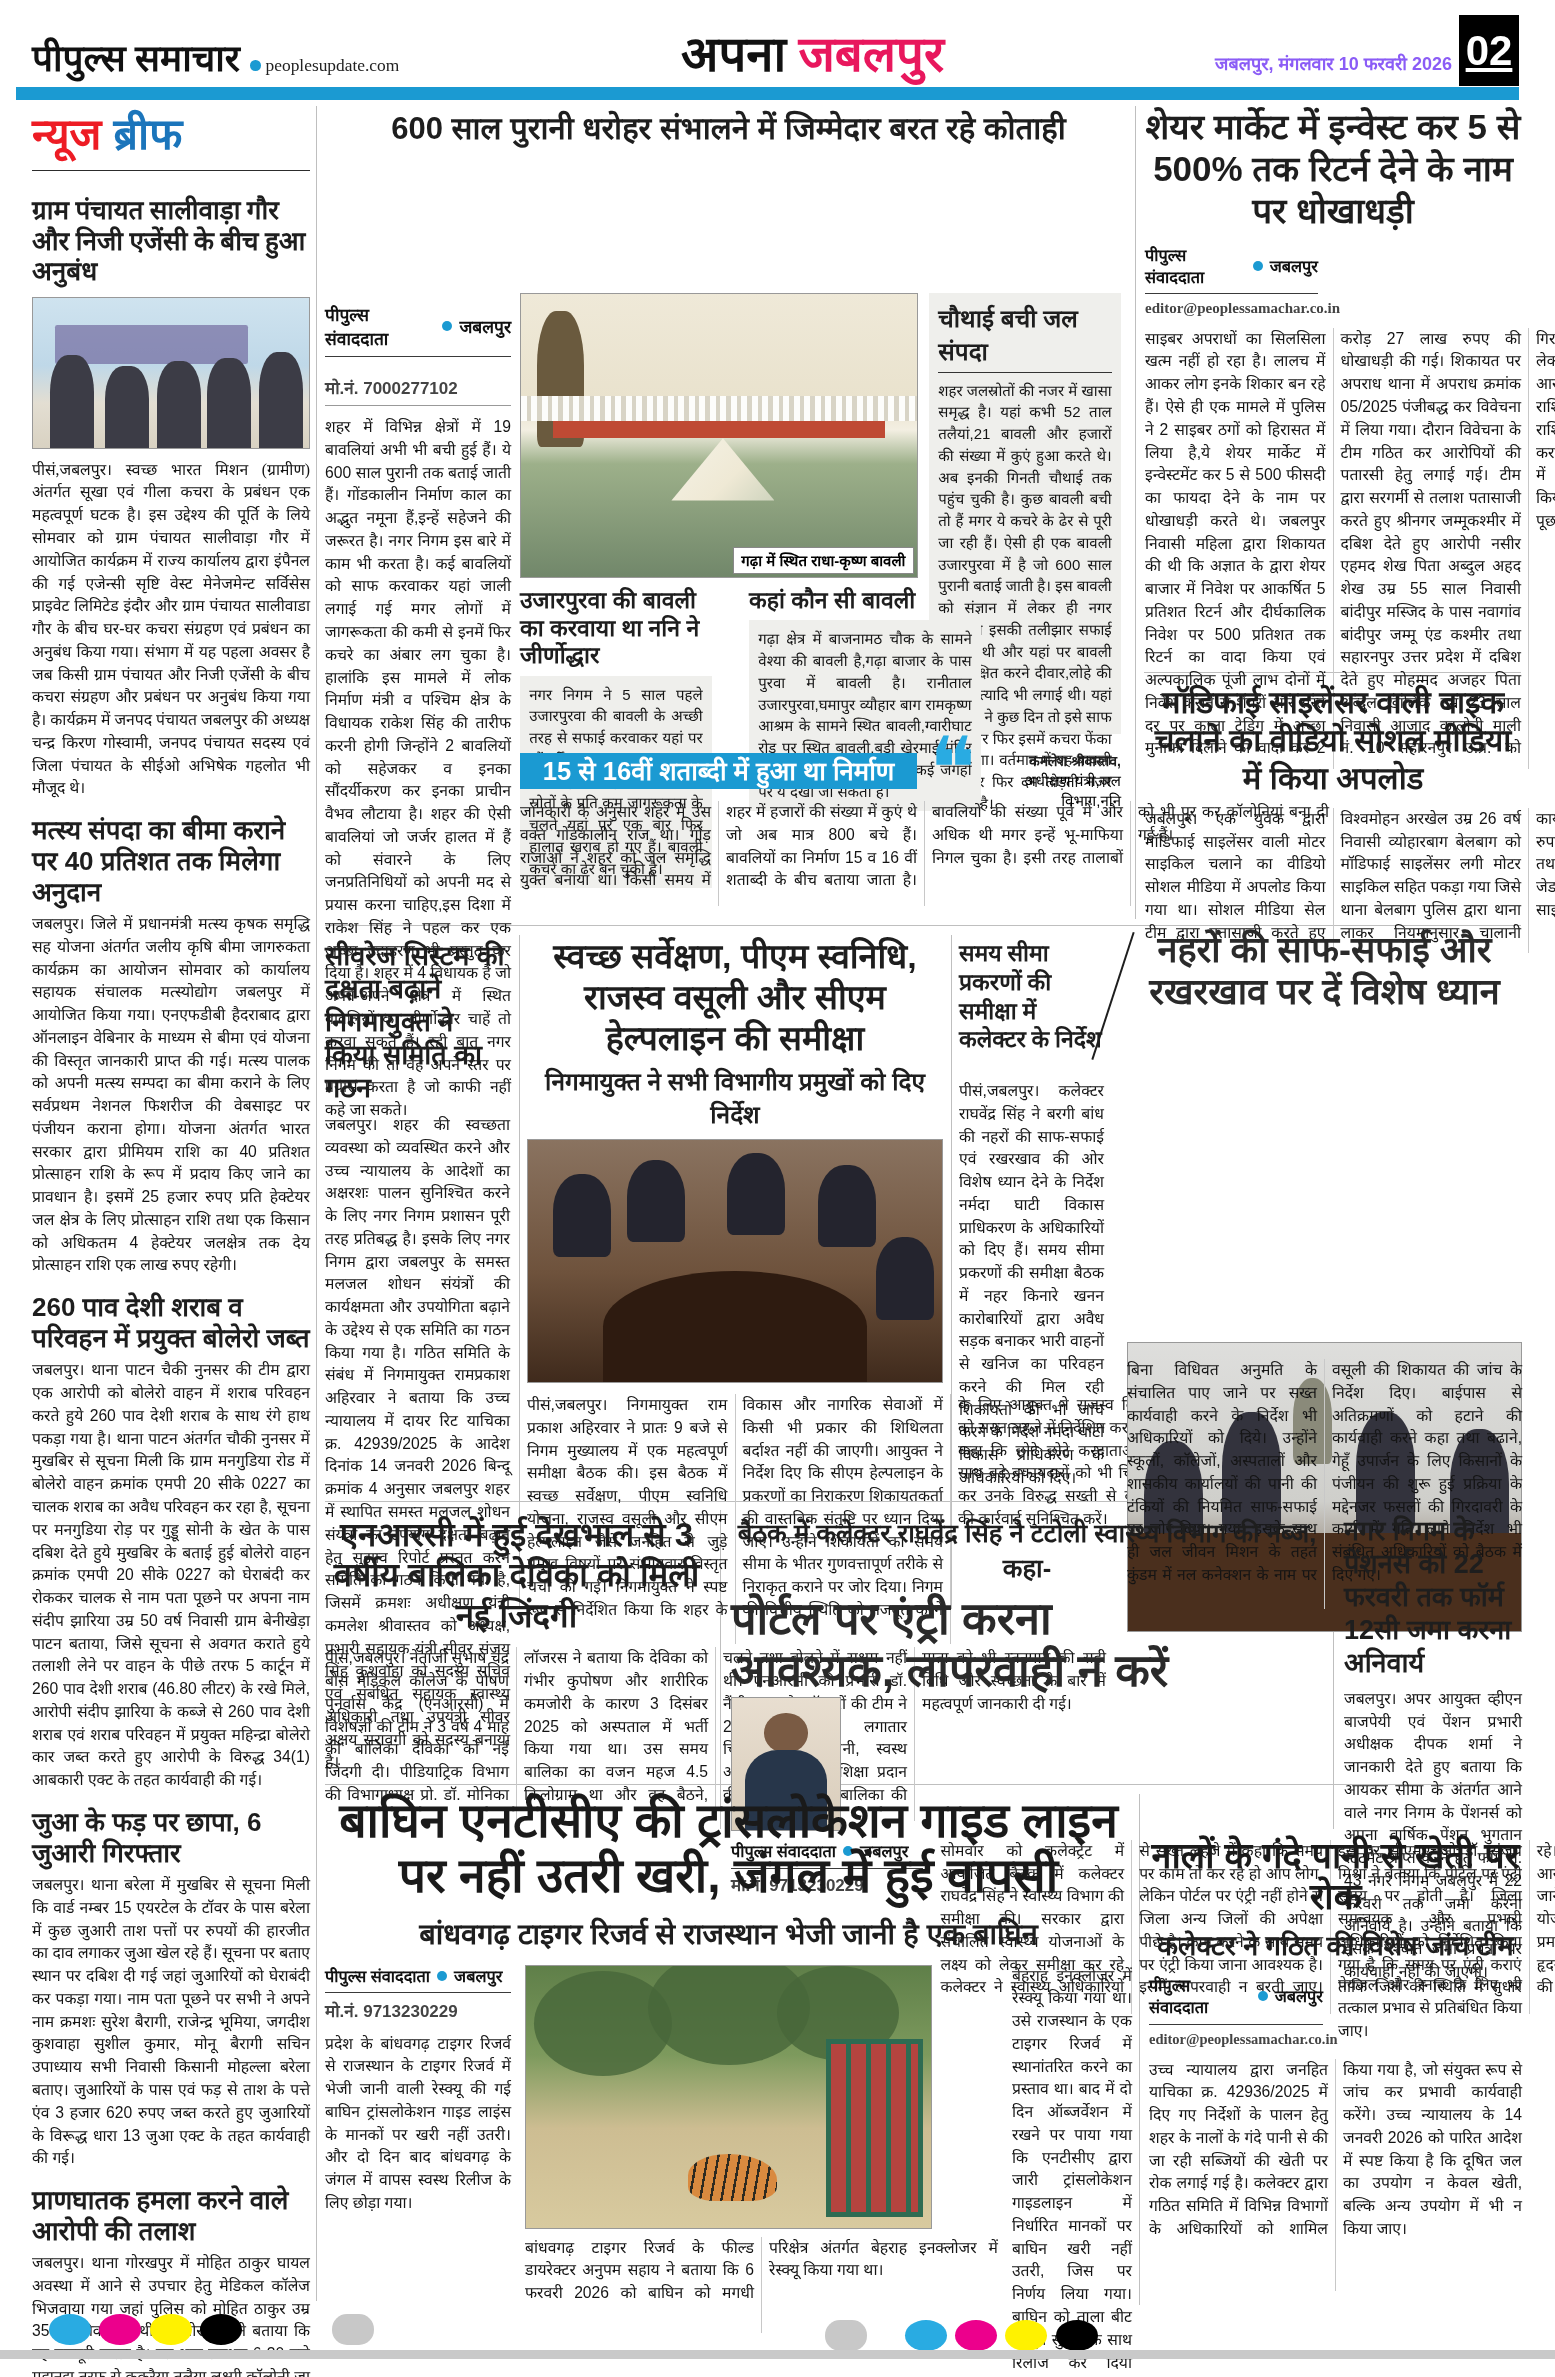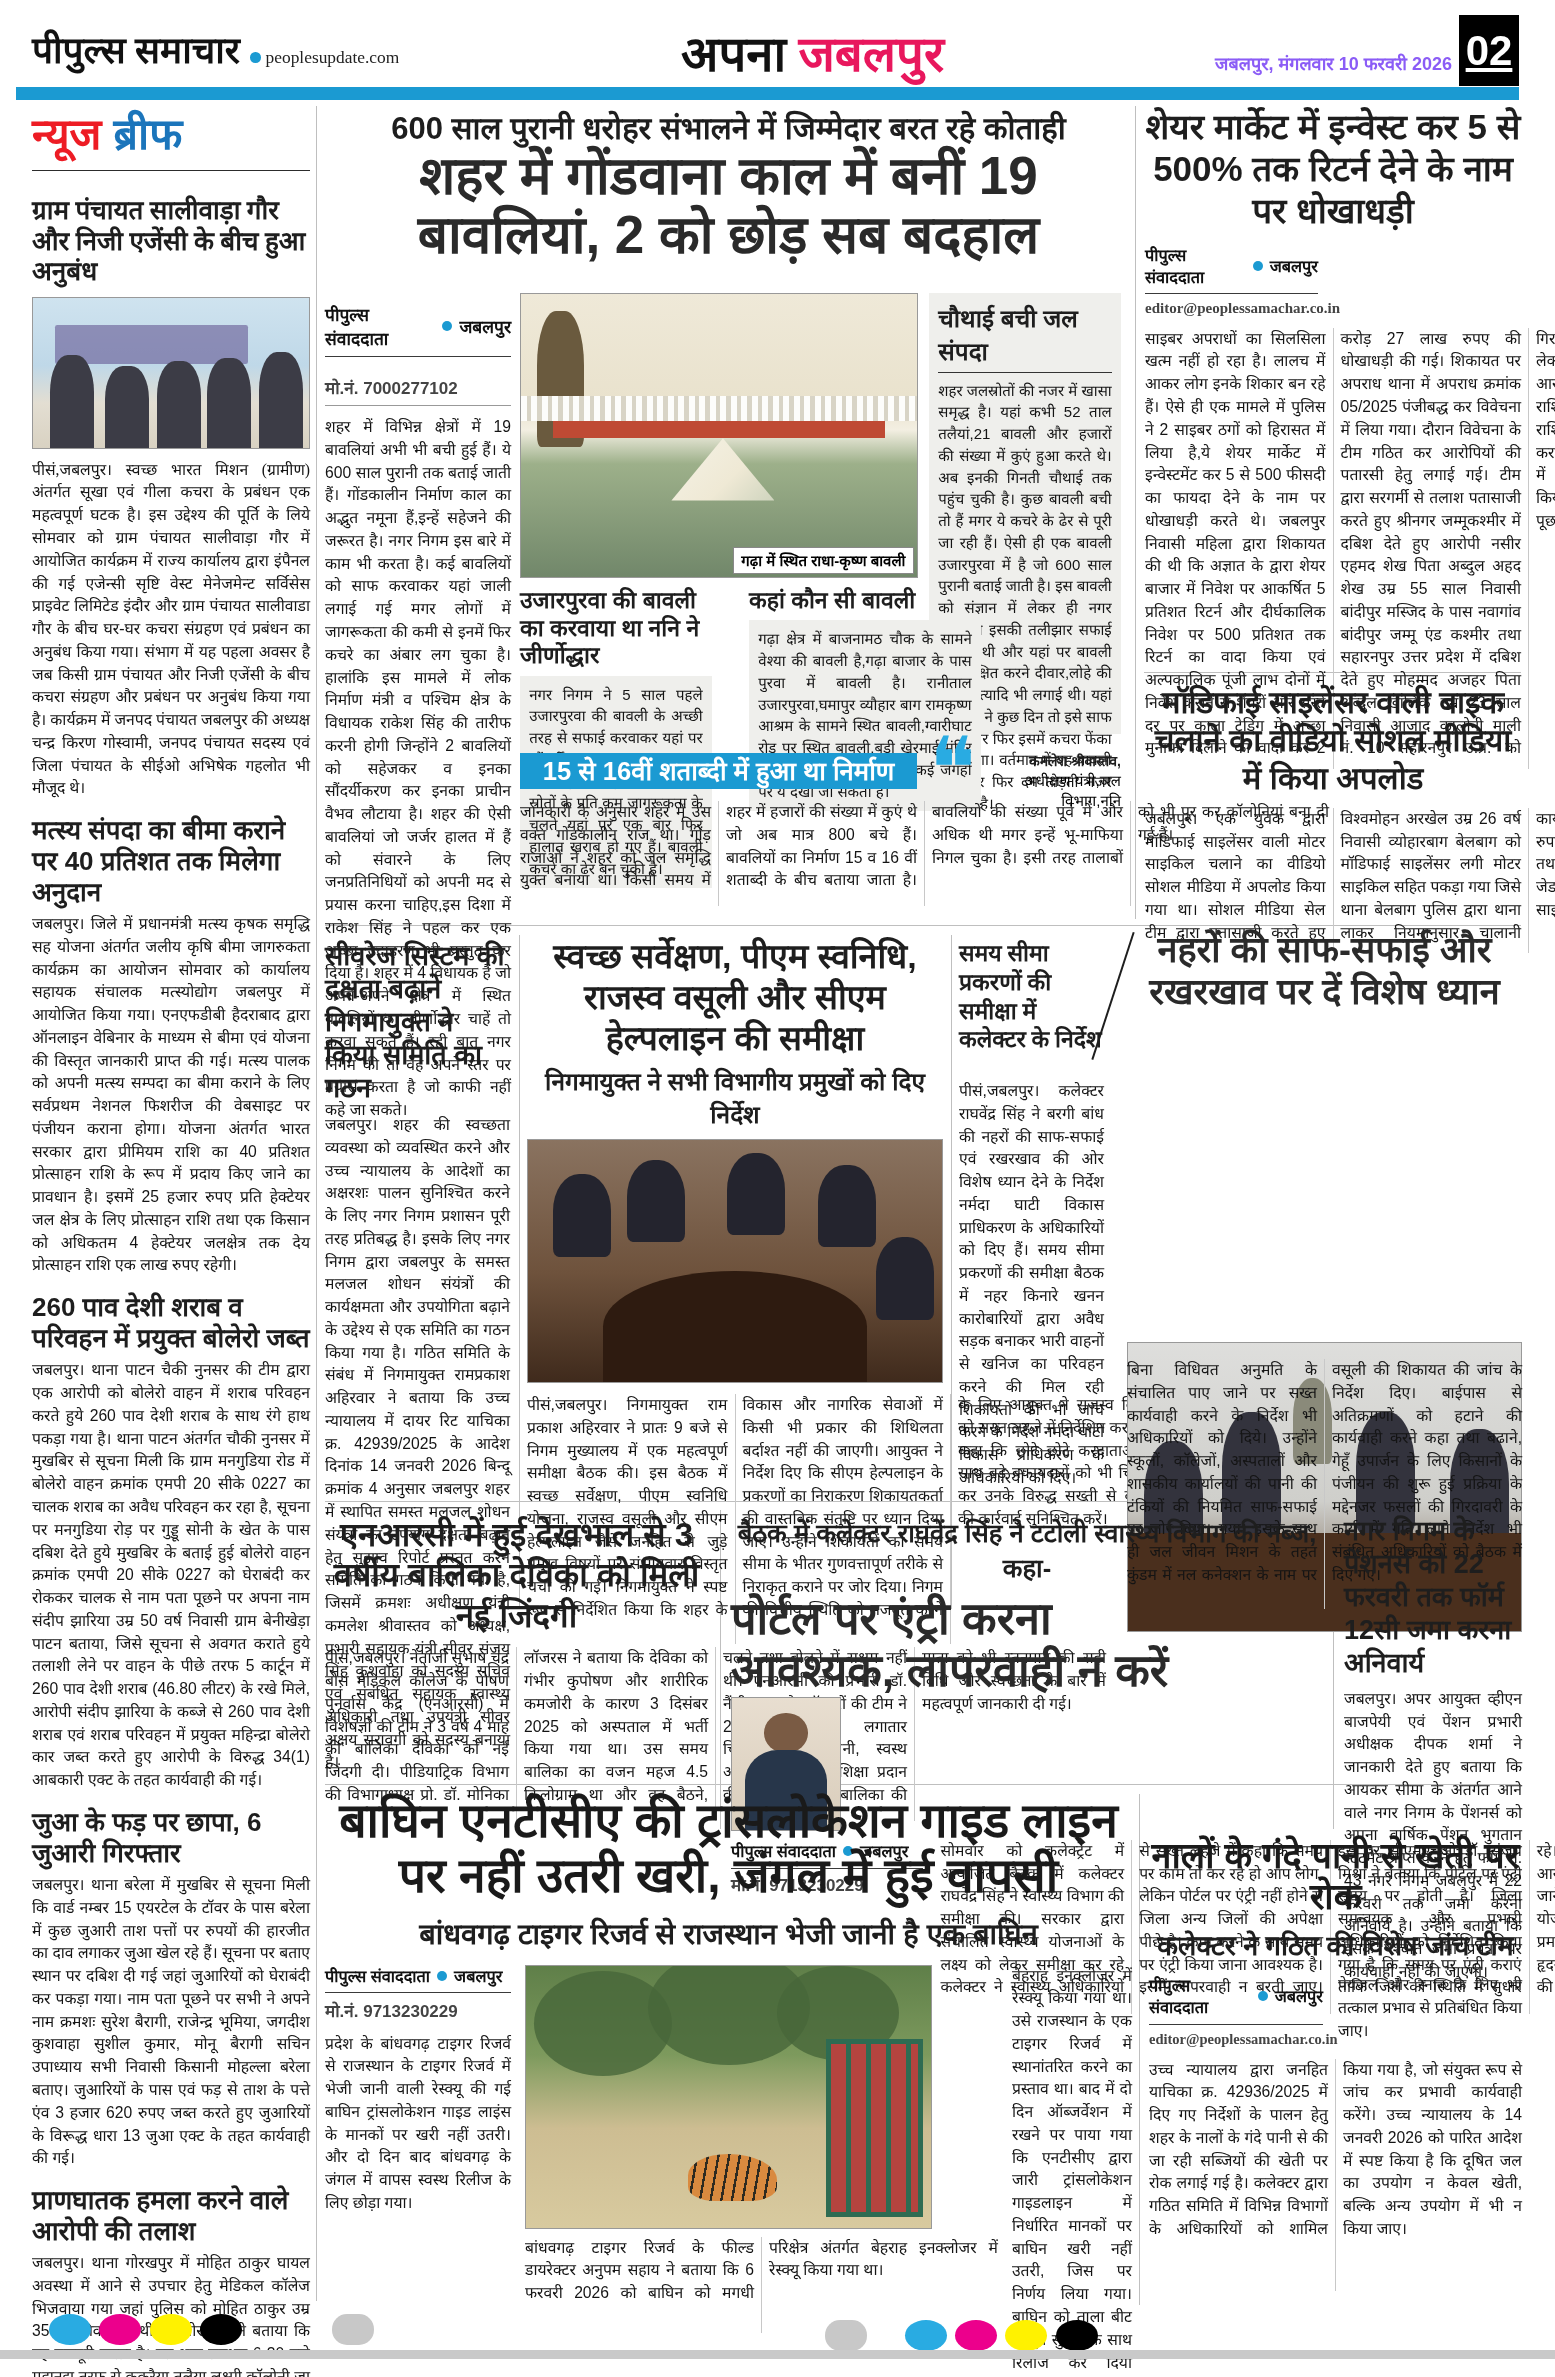--- a/index.html
+++ b/index.html
@@ -51,21 +51,21 @@
   .quote-mark { color:#29abe2; font-size:87px; line-height:.55; font-family:"DejaVu Serif", serif; }
   .slash { position:absolute; width:2.3px; background:#1e1e1e; transform:rotate(18deg); }
 </style>
 </head>
 <body>
 
 <div class="page">
 
   <div class="abs" style="left:32px; top:23px; width:372px;">
     <div style="display:flex; align-items:flex-end; gap:10.5px;">
-      <div style="font-size:37px; font-weight:bold; color:#111; font-family:'Liberation Serif',serif;">पीपुल्स समाचार</div>
+      <div style="font-size:37px; font-weight:bold; color:#111; font-family:'Liberation Serif',serif;margin-top:8px;">पीपुल्स समाचार</div>
       <div style="display:flex; align-items:center; gap:4.6px; padding-bottom:5.8px;">
         <span style="width:10.5px;height:10.5px;border-radius:50%;background:#1b9ad2;display:inline-block;"></span>
         <span style="font-size:17.4px; font-family:'Liberation Serif',serif; color:#222;">peoplesupdate.com</span>
       </div>
     </div>
   </div>
 
   <div class="abs" style="left:650px; top:18.6px; width:325px; text-align:center; font-size:49px; font-weight:bold; font-family:'Liberation Serif',serif;">
     <span style="color:#111;">अपना</span>
     <span style="color:#e8175d;">जबलपुर</span>
@@ -124,21 +124,20 @@
     </div>
 
     <div style="margin-top:15px;">
       <div class="hl" style="font-size:26px; line-height:1.18; margin-bottom:5.8px;">प्राणघातक हमला करने वाले आरोपी की तलाश</div>
       <div class="body-txt">जबलपुर। थाना गोरखपुर में मोहित ठाकुर घायल अवस्था में आने से उपचार हेतु मेडिकल कॉलेज भिजवाया गया जहां पुलिस को मोहित ठाकुर उम्र 35 वर्ष निवासी हाथीताल गोरखपुर ने बताया कि वह मजदूरी करता है। गत शाम लगभग 6-30 बजे महानद्दा तरफ से ककरैया तलैया लक्ष्मी कॉलोनी जा रहा था पप्पू यादव के घर के पास शुभम यादव मिला जो उसे देखकर गाली गलौज कर पास में बुलाया, उसने गालियां देने से मना किया तो जान से मारने की धमकी देते हुए जान से मारने की नीयत से चाकू से सीना पर हमला किया उसने हाथ से रोका जिससे हाथ में चोट आई शुभम यादव ने उसे गिराकर चाकू से हमलाकर दोनों पैर, पीठ में चोट पहुंचा दी तथा जान से मारने की धमकी देते हुए भाग गया। रिपोर्ट पर 296(बी), 109(1), 3(5) बीएनएस का अपराध पंजीबद्ध कर विवेचना में लिया गया।</div>
     </div>
 
   </div>
 
   <div class="abs center hl" style="left:325px; top:106px; width:807px; font-size:31px;">600 साल पुरानी धरोहर संभालने में जिम्मेदार बरत रहे कोताही</div>
-  <div class="abs center hl" style="left:325px; top:146px; width:807px; font-size:53px; line-height:1.12; color:#2a2a2a;">शहर में गोंडवाना काल में बनीं 19 बावलियां, 2 को छोड़ सब बदहाल</div>
 
   <div class="abs" style="left:325px; top:302px; width:186px;">
     <div class="byline byline-rule">
       <span>पीपुल्स संवाददाता</span>
       <span class="dot"></span>
       <span>जबलपुर</span>
     </div>
     <div class="contact" style="margin-top:19px; border-bottom:0.6px solid #999; padding-bottom:5.8px;">मो.नं. 7000277102</div>
     <div class="body-txt" style="margin-top:10.5px;">शहर में विभिन्न क्षेत्रों में 19 बावलियां अभी भी बची हुई हैं। ये 600 साल पुरानी तक बताई जाती हैं। गोंडकालीन निर्माण काल का अद्भुत नमूना हैं,इन्हें सहेजने की जरूरत है। नगर निगम इस बारे में काम भी करता है। कई बावलियों को साफ करवाकर यहां जाली लगाई गई मगर लोगों में जागरूकता की कमी से इनमें फिर कचरे का अंबार लग चुका है। हालांकि इस मामले में लोक निर्माण मंत्री व पश्चिम क्षेत्र के विधायक राकेश सिंह की तारीफ करनी होगी जिन्होंने 2 बावलियों को सहेजकर व इनका सौंदर्यीकरण कर इनका प्राचीन वैभव लौटाया है। शहर की ऐसी बावलियां जो जर्जर हालत में हैं को संवारने के लिए जनप्रतिनिधियों को अपनी मद से प्रयास करना चाहिए,इस दिशा में राकेश सिंह ने पहल कर एक अच्छा उदाहरण भी प्रस्तुत कर दिया है। शहर में 4 विधायक हैं जो अपने-अपने क्षेत्र में स्थित बावलियों का जीर्णोद्धार चाहें तो करवा सकते हैं। रही बात नगर निगम की तो वह अपने स्तर पर प्रयास करता है जो काफी नहीं कहे जा सकते।</div>
   </div>

